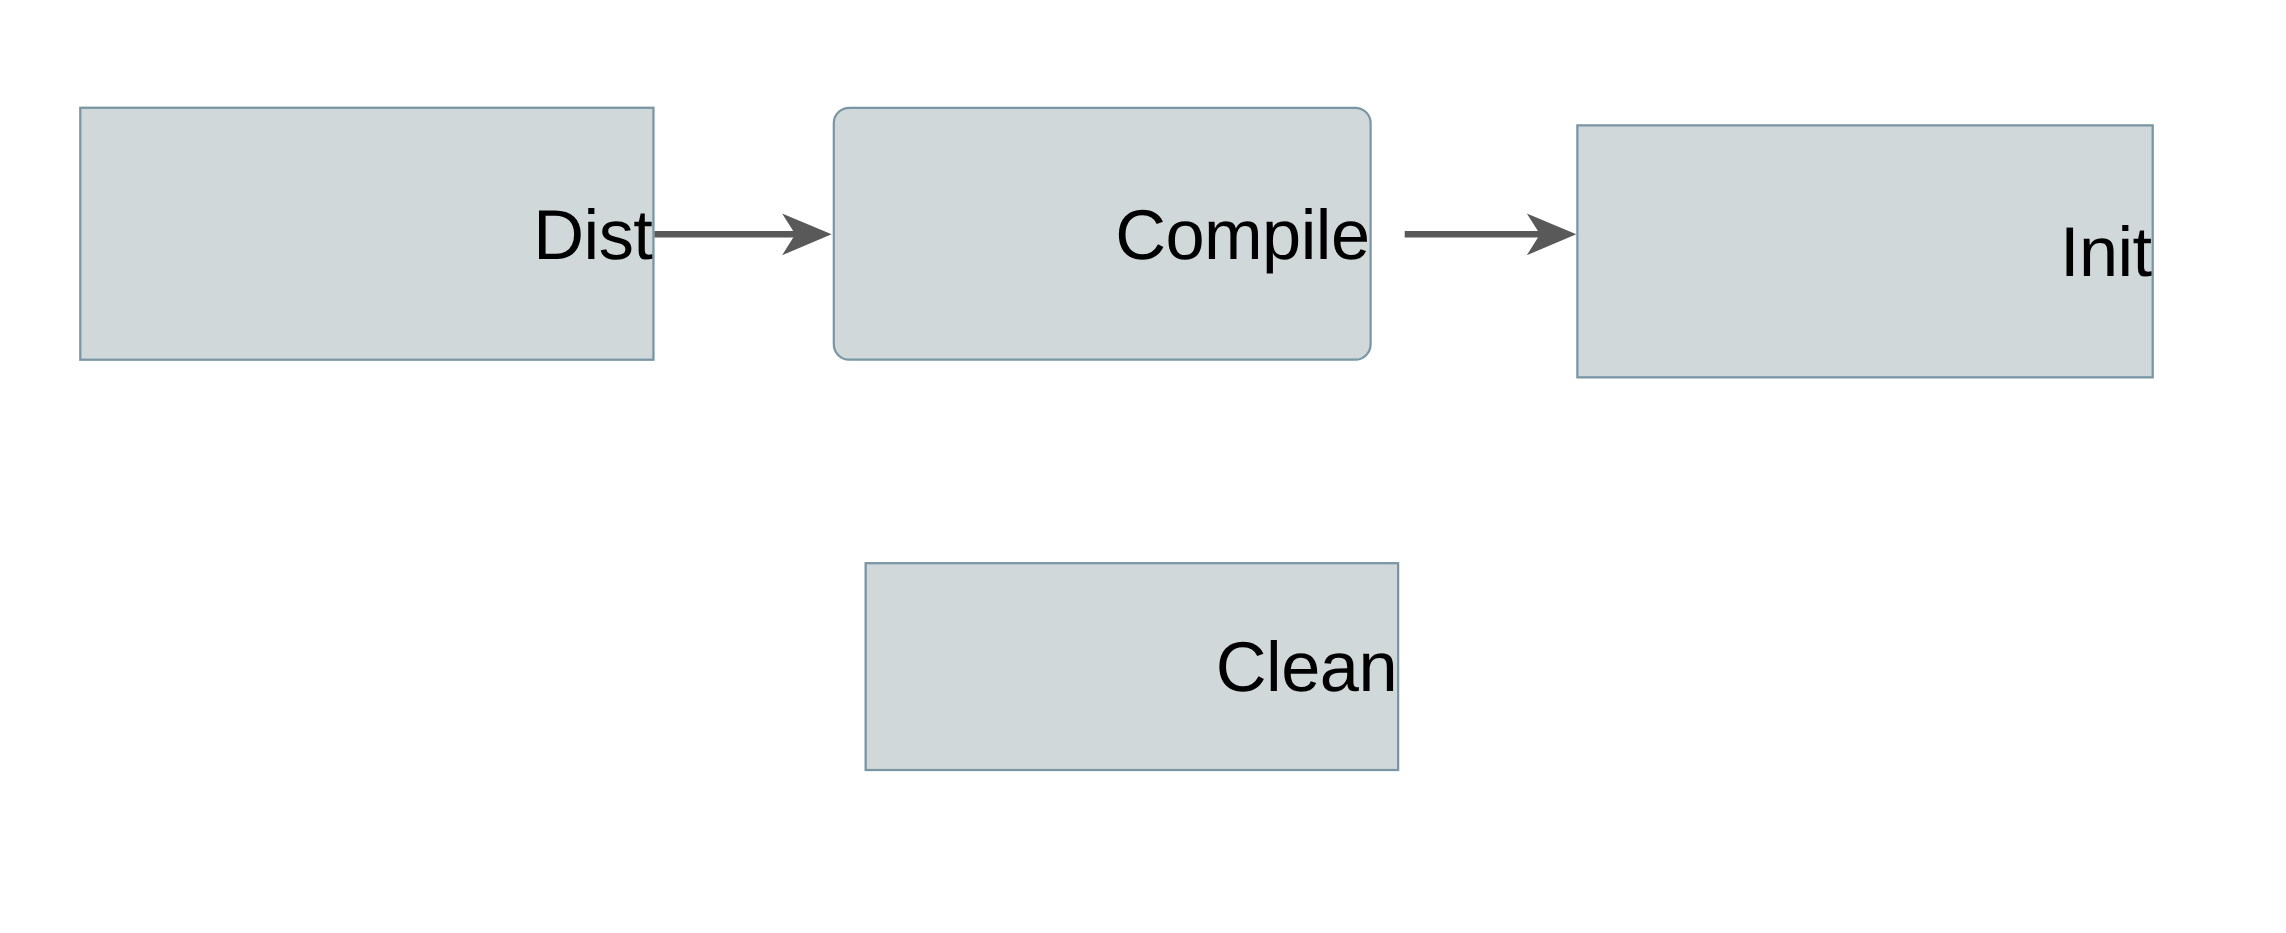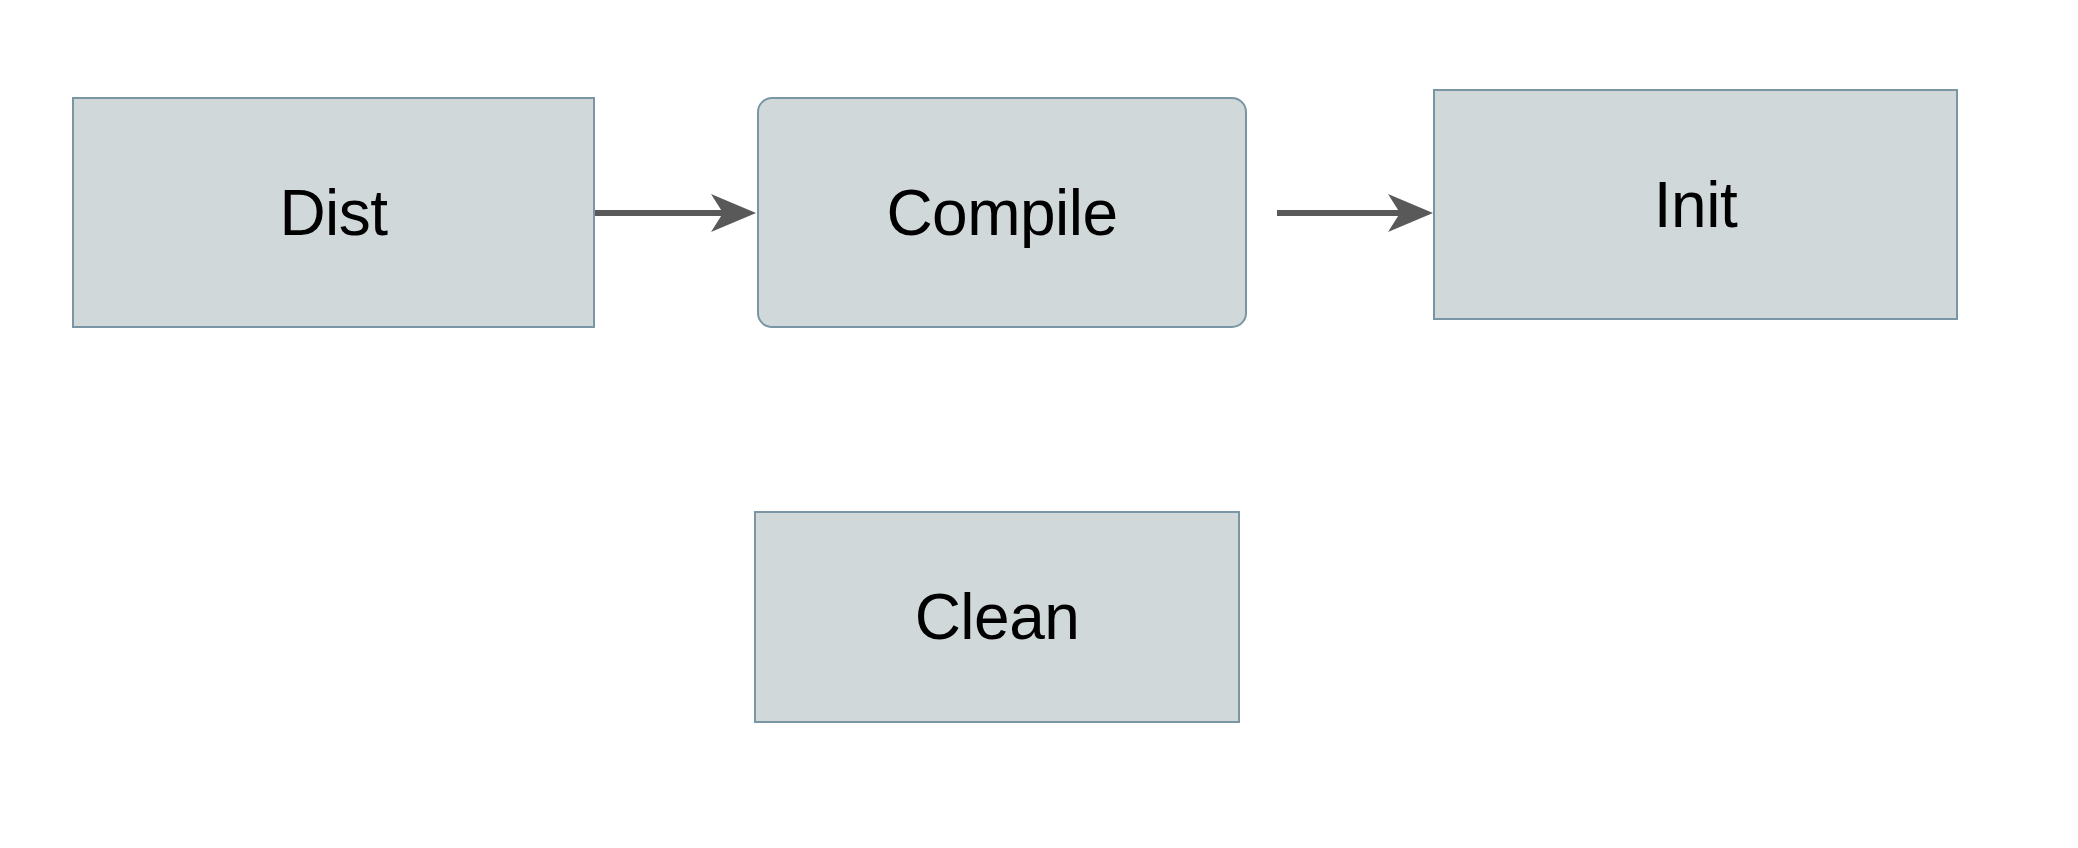--- a/index.html
+++ b/index.html
@@ -18,21 +18,21 @@
     background: #ffffff;
     overflow: hidden;
   }
   .node {
     position: absolute;
     box-sizing: border-box;
     background: #d0d8da;
     border: 2px solid #7a96a5;
     display: flex;
     align-items: center;
-    justify-content: center;
+    justify-content: flex-end;
   }
   .node-label {
     font-family: "Liberation Sans", "DejaVu Sans", sans-serif;
     font-size: 64px;
     font-weight: 400;
     color: #000000;
     line-height: 1;
     letter-spacing: -0.5px;
     white-space: nowrap;
     user-select: none;
@@ -41,22 +41,22 @@
     position: absolute;
     overflow: visible;
   }
   .edge svg {
     display: block;
     overflow: visible;
   }
   
   #node-dist    { left: 72px;   top: 97px;  width: 523px; height: 231px; }
   #node-compile { left: 757px;  top: 97px;  width: 490px; height: 231px; border-radius: 15px; }
-  #node-init    { left: 1433px; top: 89px;  width: 525px; height: 231px; }
-  #node-clean   { left: 754px;  top: 511px; width: 486px; height: 212px; }
+  #node-init    { left: 1433px; top: 113px;  width: 525px; height: 231px; }
+  #node-clean   { left: 786px;  top: 511px; width: 486px; height: 190px; }
 
   #edge-dist-compile { left: 595px;  top: 190px; width: 165px; height: 46px; }
   #edge-compile-init { left: 1247px; top: 190px; width: 190px; height: 46px; }
 </style>
 </head>
 <body>
 
 <div id="canvas">
 
   <div class="node" id="node-dist">

